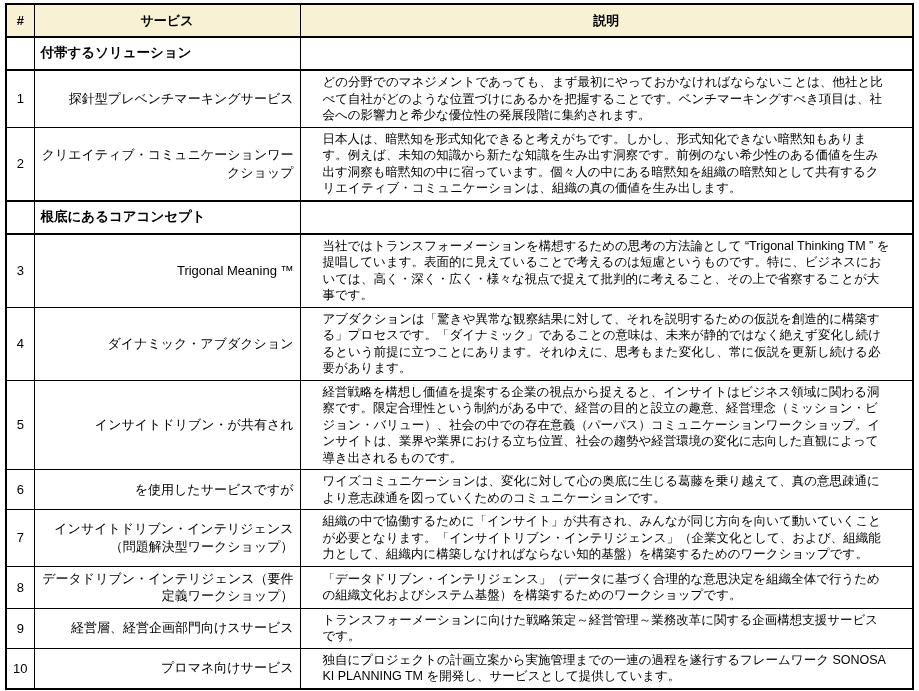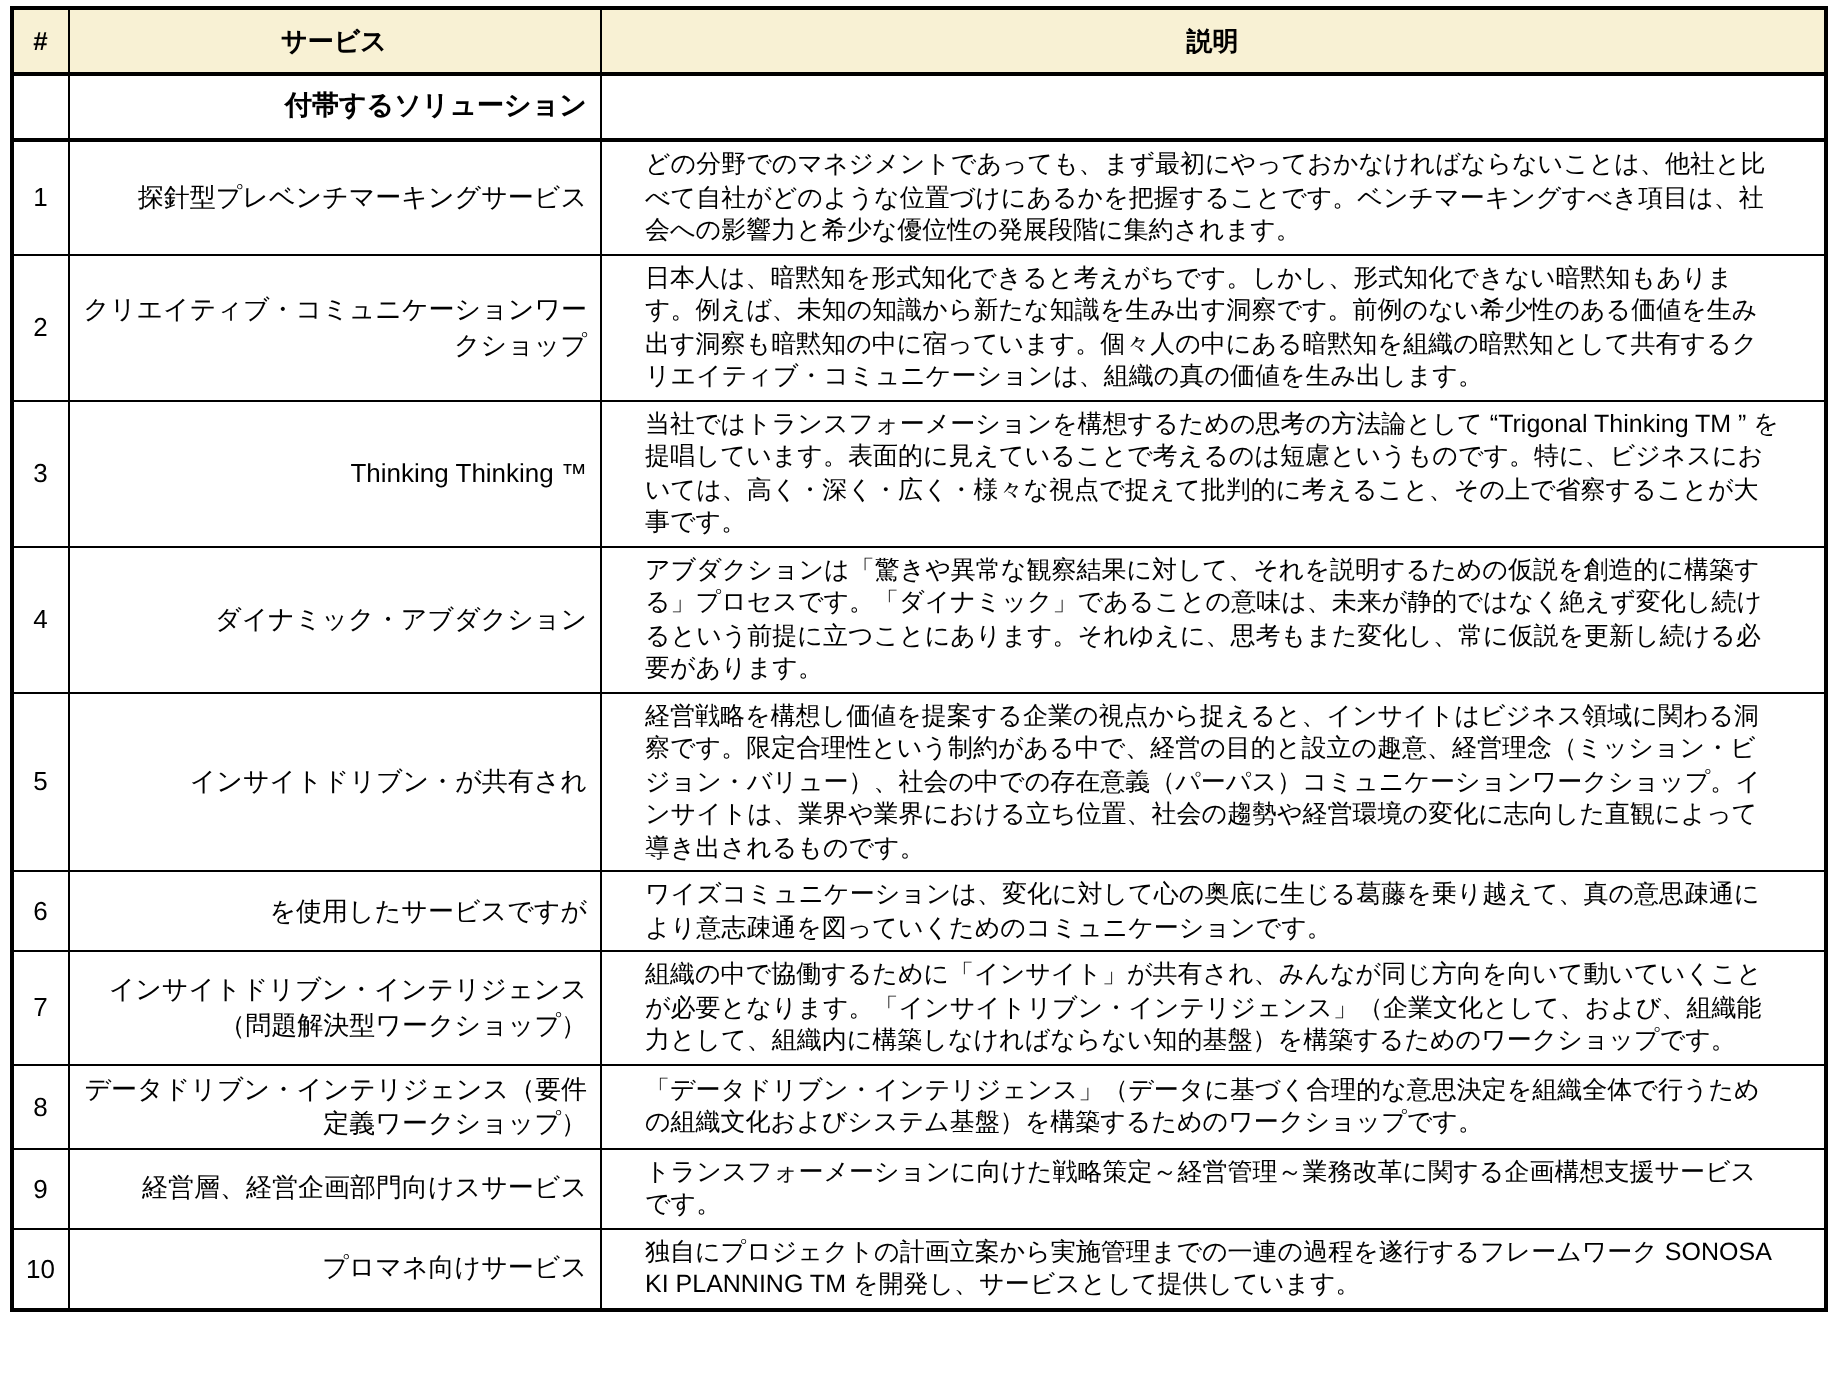--- a/index.html
+++ b/index.html
@@ -65,21 +65,21 @@
     text-align: left;
   }
   tr.item-row { min-height: 30px; }
   tr.item-row td { height: 30px; }
   tr.section-row td {
     border-top: 2.5px solid #000;
     border-bottom: 2.5px solid #000;
     height: 25px;
   }
   tr.section-row td.service {
-    text-align: right;
+    text-align: left;
     font-weight: bold;
     font-size: 13.5px;
     padding-left: 6px;
   }
 </style>
 </head>
 <body>
 
 <div class="page">
 
@@ -105,23 +105,28 @@
         <tr class="item-row">
           <td class="num">1</td>
           <td class="service">探針型プレベンチマーキングサービス</td>
           <td class="description">どの分野でのマネジメントであっても、まず最初にやっておかなければならないことは、他社と比べて自社がどのような位置づけにあるかを把握することです。ベンチマーキングすべき項目は、社会への影響力と希少な優位性の発展段階に集約されます。</td>
         </tr>
         <tr class="item-row">
           <td class="num">2</td>
           <td class="service">クリエイティブ・コミュニケーションワークショップ</td>
           <td class="description">日本人は、暗黙知を形式知化できると考えがちです。しかし、形式知化できない暗黙知もあります。例えば、未知の知識から新たな知識を生み出す洞察です。前例のない希少性のある価値を生み出す洞察も暗黙知の中に宿っています。個々人の中にある暗黙知を組織の暗黙知として共有するクリエイティブ・コミュニケーションは、組織の真の価値を生み出します。</td>
         </tr>
+        <tr class="section-row">
+          <td class="num"></td>
+          <td class="service">根底にあるコアコンセプト</td>
+          <td class="description"></td>
+        </tr>
         <tr class="item-row">
           <td class="num">3</td>
-          <td class="service">Thinking Thinking ™</td>
+          <td class="service">Trigonal Meaning ™</td>
           <td class="description">当社ではトランスフォーメーションを構想するための思考の方法論として “Trigonal Thinking TM ” を提唱しています。表面的に見えていることで考えるのは短慮というものです。特に、ビジネスにおいては、高く・深く・広く・様々な視点で捉えて批判的に考えること、その上で省察することが大事です。</td>
         </tr>
         <tr class="item-row">
           <td class="num">4</td>
           <td class="service">ダイナミック・アブダクション</td>
           <td class="description">アブダクションは「驚きや異常な観察結果に対して、それを説明するための仮説を創造的に構築する」プロセスです。「ダイナミック」であることの意味は、未来が静的ではなく絶えず変化し続けるという前提に立つことにあります。それゆえに、思考もまた変化し、常に仮説を更新し続ける必要があります。</td>
         </tr>
         <tr class="item-row">
           <td class="num">5</td>
           <td class="service">インサイトドリブン・が共有され</td>

